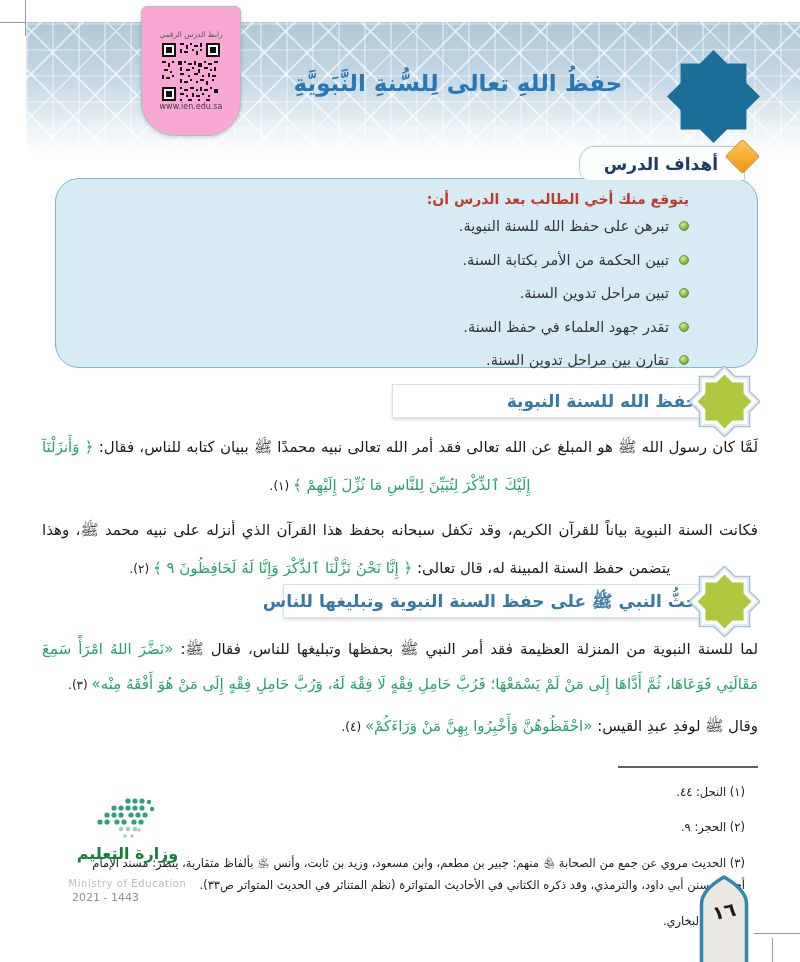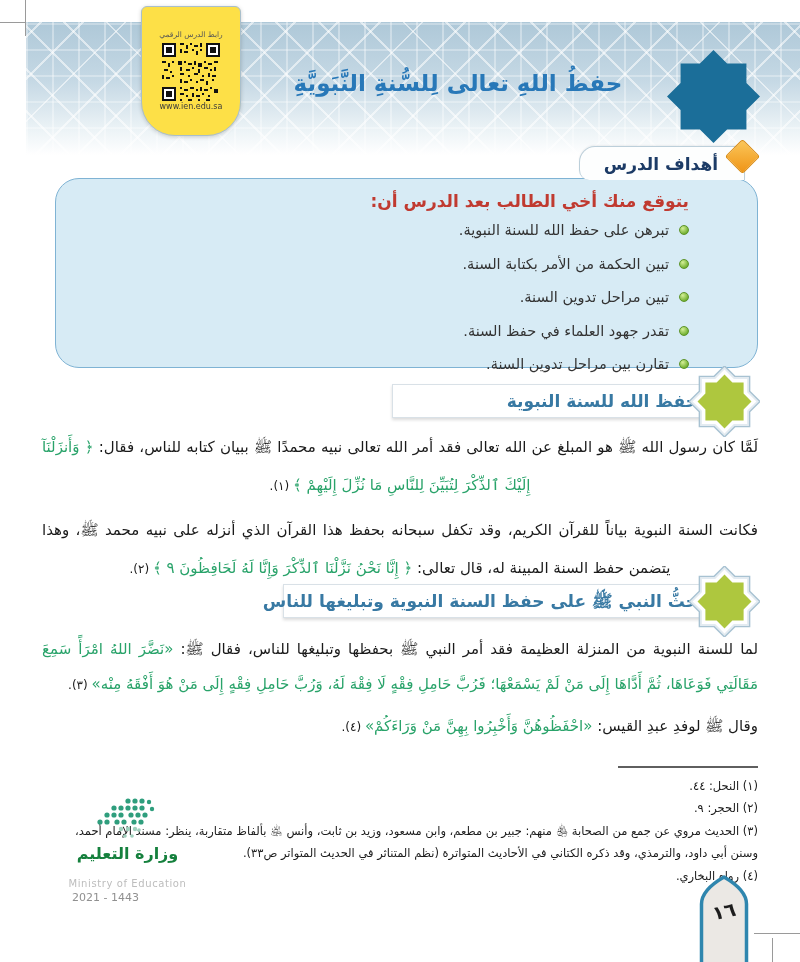--- a/index.html
+++ b/index.html
@@ -16,21 +16,21 @@
   
   .header{position:absolute;left:26px;top:22px;right:0;height:133px;
     background:
       repeating-linear-gradient(45deg, rgba(255,255,255,.55) 0 2px, rgba(255,255,255,0) 2px 30px),
       repeating-linear-gradient(-45deg, rgba(255,255,255,.55) 0 2px, rgba(255,255,255,0) 2px 30px),
       repeating-linear-gradient(90deg, rgba(255,255,255,.35) 0 2px, rgba(255,255,255,0) 2px 26px),
       repeating-linear-gradient(0deg, rgba(255,255,255,.30) 0 2px, rgba(255,255,255,0) 2px 26px),
       linear-gradient(180deg,#aec8d8 0%,#c6d9e5 45%,#e9f1f5 78%,#ffffff 100%);}
 
   
-  .qr-bookmark{position:absolute;left:141px;top:6px;width:100px;height:130px;background:#fde047;
+  .qr-bookmark{position:absolute;left:141px;top:6px;width:100px;height:130px;background:#f9a8d4;
     border:1px solid #a9bfcc;border-radius:6px 6px 34px 34px;box-shadow:0 1px 4px rgba(0,0,0,.18);
     text-align:center;box-sizing:border-box;padding-top:24px;}
   .qr-label{font-size:7.5px;color:#555;direction:rtl;line-height:1;}
   .qr-svg{width:58px;height:58px;margin:4px auto 1px;display:block;}
   .qr-url{font-size:8px;color:#3a3a3a;}
 
   
   .title{position:absolute;top:70px;left:268px;width:380px;margin:0;text-align:center;direction:rtl;
     font-size:23px;font-weight:bold;color:#2878b8;}
 
@@ -39,21 +39,21 @@
   
   .objectives{position:absolute;left:55px;top:178px;width:703px;height:190px;background:#d7ebf5;
     border:1.6px solid #7fb3d4;border-radius:24px;box-sizing:border-box;direction:rtl;
     padding:12px 68px 0 20px;}
   .obj-tab{position:absolute;top:-33px;right:12px;height:33px;padding:0 26px 0 24px;background:#fdfefe;
     border:1px solid #bccfda;border-bottom:none;border-radius:16px 6px 0 10px;display:flex;align-items:center;
     box-shadow:0 -1px 2px rgba(0,0,0,.06);}
   .obj-tab-label{font-size:17px;font-weight:bold;color:#1c3b66;}
   .diamond{position:absolute;right:-11px;top:-3px;width:23px;height:23px;transform:rotate(45deg);
     background:linear-gradient(135deg,#fbc75a,#ef9416);border:1px solid #d98a10;border-radius:3px;}
-  .obj-intro{margin:0 0 10px;color:#c03a30;font-weight:bold;font-size:17px;}
+  .obj-intro{margin:0 0 10px;color:#c03a30;font-weight:bold;font-size:14px;}
   .objectives ul{list-style:none;margin:4px 0 0;padding:0;}
   .objectives li{position:relative;margin-bottom:14.5px;font-size:14.5px;color:#333;padding-right:20px;line-height:19px;}
   .obj-dot{position:absolute;right:0;top:4px;width:10px;height:10px;border-radius:50%;
     background:radial-gradient(circle at 35% 30%,#d4ef96,#6fae2f 75%);border:1px solid #5d9428;box-sizing:border-box;}
 
   
   .sec-heading{position:absolute;height:34px;}
   .sh1{top:384px;left:392px;width:368px;}
   .sh2{top:584px;left:283px;width:477px;}
   .sec-bar{position:absolute;left:0;right:24px;top:0;bottom:0;background:#fff;border:1px solid #d9e1e7;
@@ -70,21 +70,21 @@
   .body-text p{margin:0 0 6px;}
   .center-last{text-align-last:center;}
   .centered{margin-top:12px;}
   .quran,.hadith{color:#29a36a;}
   .ref{font-size:12px;}
 
   
   .footnotes{position:absolute;left:60px;right:42px;top:766px;direction:rtl;font-size:11.5px;
     color:#1b1b1b;line-height:1.95;text-align:right;}
   .fn-divider{width:140px;height:2px;background:#5f5f5f;margin:0 0 7px auto;}
-  .footnotes p{margin:0;}
+  .footnotes p{margin:13px;}
 
   
   .ministry{position:absolute;left:50px;top:796px;width:155px;text-align:center;}
   .m-dots{display:block;margin:0 auto;width:92px;height:48px;}
   .m-ar{font-size:16px;font-weight:bold;color:#15803d;direction:rtl;letter-spacing:1px;}
   .m-en{font-size:10px;color:#bdbdbd;letter-spacing:.6px;margin-top:15px;}
   .m-years{font-size:11px;color:#909090;margin-top:2px;text-align:left;padding-left:22px;}
 
   
   .dome{position:absolute;left:699px;top:874px;width:50px;height:88px;}

